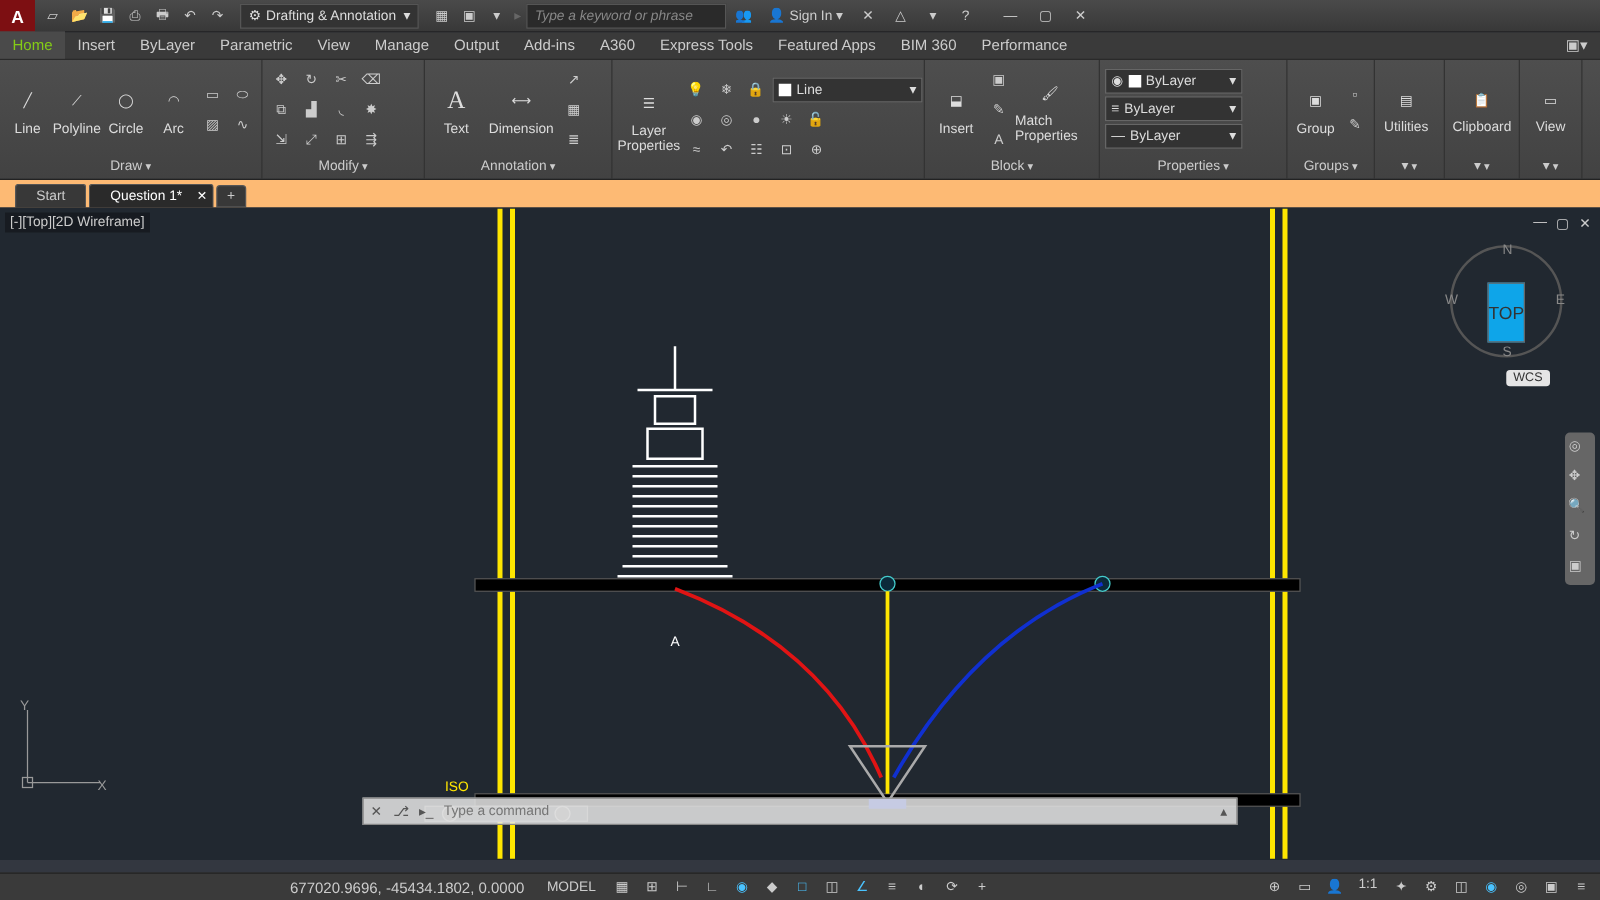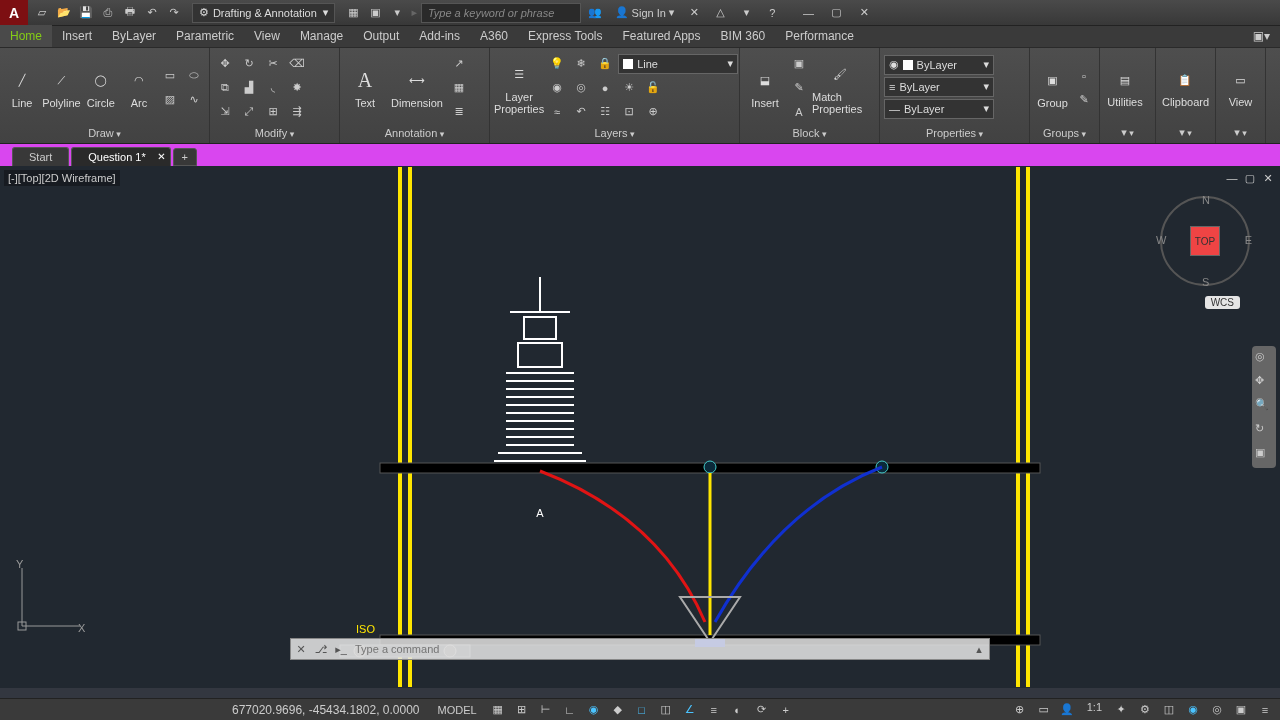--- a/index.html
+++ b/index.html
@@ -23,33 +23,33 @@
 .panel{display:flex;flex-direction:column;border-right:1px solid #333;padding:2px 4px}
 .panel-body{flex:1;display:flex;align-items:center;gap:2px}
 .panel-title{text-align:center;color:#ccc;padding:2px;font-size:11px;cursor:pointer}
 .panel-title::after{content:" ▾";font-size:9px}
 .big-btn{display:flex;flex-direction:column;align-items:center;justify-content:center;width:42px;height:68px;color:#ddd;cursor:pointer;gap:2px}
 .big-icon{width:28px;height:28px;display:flex;align-items:center;justify-content:center}
 .mini-grid{display:grid;grid-template-columns:repeat(4,22px);grid-auto-rows:22px;gap:2px}
 .mini-btn{width:22px;height:22px;display:flex;align-items:center;justify-content:center;color:#ccc;cursor:pointer}
 .layer-combo{width:120px;height:20px;background:#333;border:1px solid #666;color:#ddd;display:flex;align-items:center;padding:0 4px;gap:4px}
 .prop-combo{width:110px;height:20px;background:#333;border:1px solid #666;color:#ddd;display:flex;align-items:center;padding:0 4px;justify-content:space-between;margin-bottom:2px}
-.file-tabs{height:22px;background:#d946ef;display:flex;align-items:flex-end;padding-left:12px;gap:2px}
+.file-tabs{height:22px;background:#fdba74;display:flex;align-items:flex-end;padding-left:12px;gap:2px}
 .file-tab{padding:3px 16px;background:#383838;color:#ccc;border:1px solid #555;border-bottom:none;border-radius:3px 3px 0 0;position:relative}
 .file-tab.active{background:#2a2a2a;color:#fff}
 .file-tab .close{position:absolute;right:4px;top:3px;font-size:10px}
 .plus-tab{width:24px;height:18px;background:#383838;border:1px solid #555;color:#ccc;display:flex;align-items:center;justify-content:center;border-radius:3px 3px 0 0}
 .canvas{position:absolute;top:166px;left:0;right:0;bottom:32px;background:#212830}
 .viewport-label{position:absolute;top:4px;left:4px;color:#ccc;background:rgba(0,0,0,.3);padding:2px 4px}
 .vp-controls{position:absolute;top:4px;right:4px;display:flex;gap:2px}
 .vp-btn{width:16px;height:16px;color:#ccc;display:flex;align-items:center;justify-content:center;cursor:pointer}
 .viewcube{position:absolute;top:30px;right:30px;width:90px;height:90px}
 .compass{position:absolute;width:90px;height:90px;border:2px solid #555;border-radius:50%}
 .compass span{position:absolute;color:#888;font-size:11px}
-.cube-face{position:absolute;top:30px;left:30px;width:30px;height:30px;background:#ef4444;border:1px solid #666;display:flex;align-items:center;justify-content:center;font-size:10px;color:#333}
+.cube-face{position:absolute;top:30px;left:30px;width:30px;height:48px;background:#0ea5e9;border:1px solid #666;display:flex;align-items:center;justify-content:center;font-size:14px;color:#333}
 .wcs-badge{position:absolute;top:130px;right:40px;background:#e5e5e5;color:#333;padding:1px 6px;border-radius:3px;font-size:10px}
 .navbar{position:absolute;top:180px;right:4px;width:24px;background:#666;border-radius:4px;padding:4px 0;display:flex;flex-direction:column;gap:6px;align-items:center}
 .navbar div{width:18px;height:18px;color:#ccc}
 .ucs-icon{position:absolute;bottom:50px;left:10px}
 .cmdline{position:absolute;bottom:28px;left:290px;width:700px;height:22px;background:rgba(230,230,230,.85);display:flex;align-items:center;border:1px solid #888}
 .cmdline .xbtn{width:20px;text-align:center;color:#555}
 .cmdline input{flex:1;border:none;background:transparent;color:#666;padding:0 4px;outline:none}
 .layout-tabs{position:absolute;bottom:32px;left:0;height:22px;background:#4a4a4a;display:flex;align-items:center}
 .layout-tab{padding:3px 12px;color:#ccc;border-right:1px solid #333;cursor:pointer}
 .layout-tab.active{background:#2a2a2a;color:#fff}
@@ -218,21 +218,20 @@
             <div class="mini-btn">☀</div>
             <div class="mini-btn">🔓</div>
           <div class="mini-btn">≈</div>
             <div class="mini-btn">↶</div>
             <div class="mini-btn">☷</div>
             <div class="mini-btn">⊡</div>
             <div class="mini-btn">⊕</div>
         </div>
       </div>
     </div>
-    <div class="panel-title">Layers</div>
   </div>
 
   <div class="panel" style="width:140px">
     <div class="panel-body">
       <div class="big-btn">
           <div class="big-icon">⬓</div>
           <span>Insert</span>
         </div>
       <div class="mini-grid" style="grid-template-columns:22px">
         <div class="mini-btn">▣</div>

